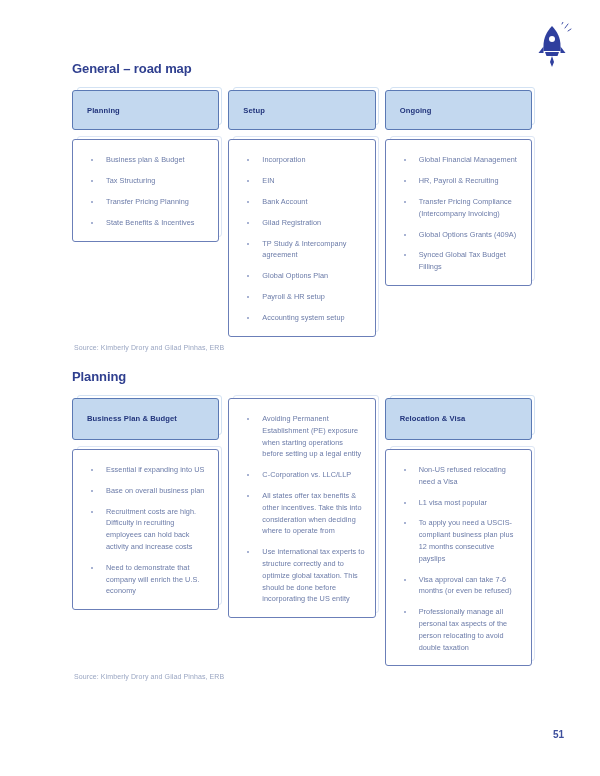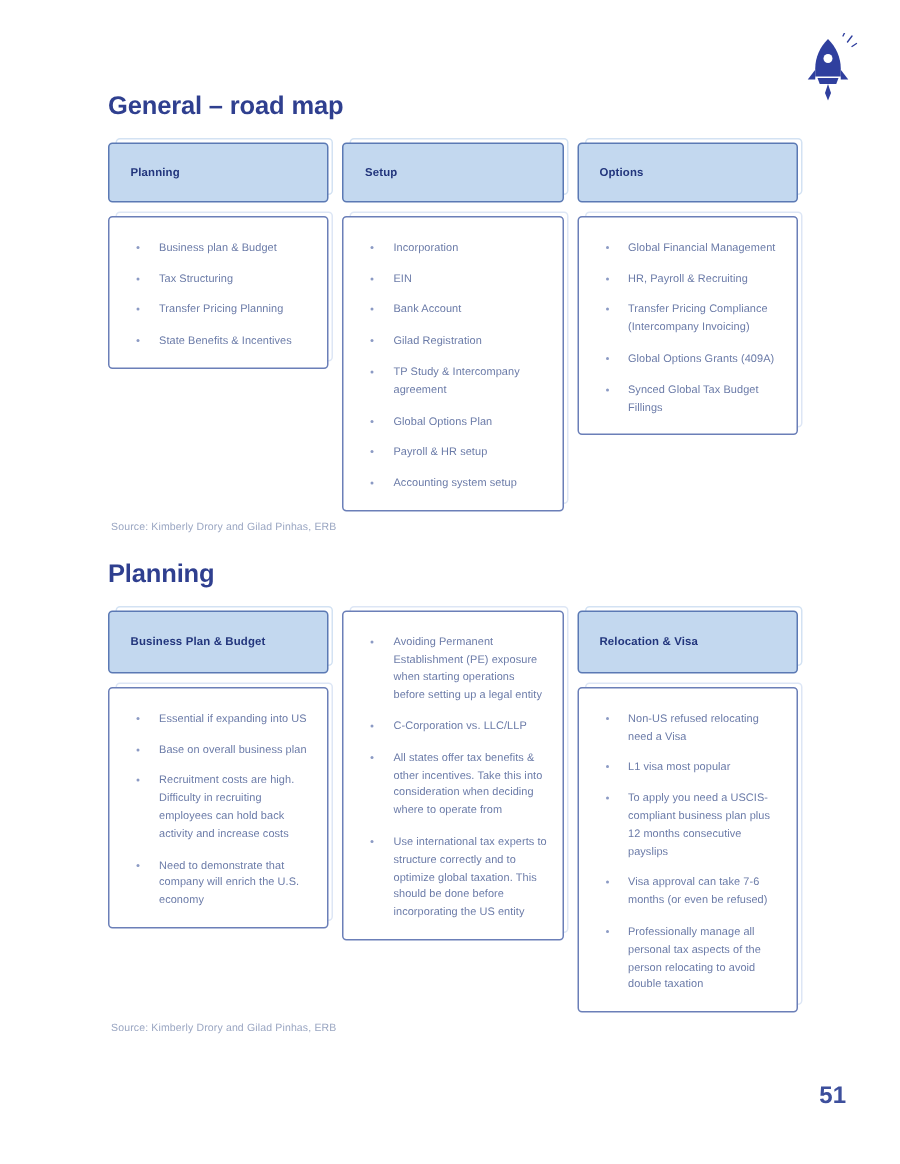--- a/index.html
+++ b/index.html
@@ -34,21 +34,21 @@
     height: 776px;
     box-sizing: border-box;
     padding: 62px 68px 0 72px;
   }
 
   .section {
     margin-bottom: 4px;
   }
 
   .section-title {
-    font-size: 17px;
+    font-size: 13px;
     font-weight: bold;
     color: #2f3f8f;
     letter-spacing: -0.1px;
     margin: 0 0 14px 0;
     line-height: 1.1;
   }
   .section-title.second {
     margin-top: 19px;
   }
 
@@ -154,21 +154,21 @@
     color: #9aa6c2;
     margin: 7px 0 0 2px;
     letter-spacing: 0.1px;
   }
 
   
   .page-number {
     position: absolute;
     right: 36px;
     bottom: 36px;
-    font-size: 16px;
+    font-size: 10px;
     font-weight: bold;
     color: #3d4f9c;
   }
 </style>
 </head>
 <body>
 
 <div class="page">
 
   <svg class="logo" viewBox="0 0 40 46" aria-hidden="true">
@@ -214,21 +214,21 @@
             <li>TP Study &amp; Intercompany agreement</li>
             <li>Global Options Plan</li>
             <li>Payroll &amp; HR setup</li>
             <li>Accounting system setup</li>
           </ul>
         </div>
       </div>
 
       <div class="col">
         <div class="card-head">
-          <span class="label">Options</span>
+          <span class="label">Ongoing</span>
         </div>
         <div class="card-body">
           <ul class="bullets">
             <li>Global Financial Management</li>
             <li>HR, Payroll &amp; Recruiting</li>
             <li>Transfer Pricing Compliance (Intercompany Invoicing)</li>
             <li>Global Options Grants (409A)</li>
             <li>Synced Global Tax Budget Fillings</li>
           </ul>
         </div>

